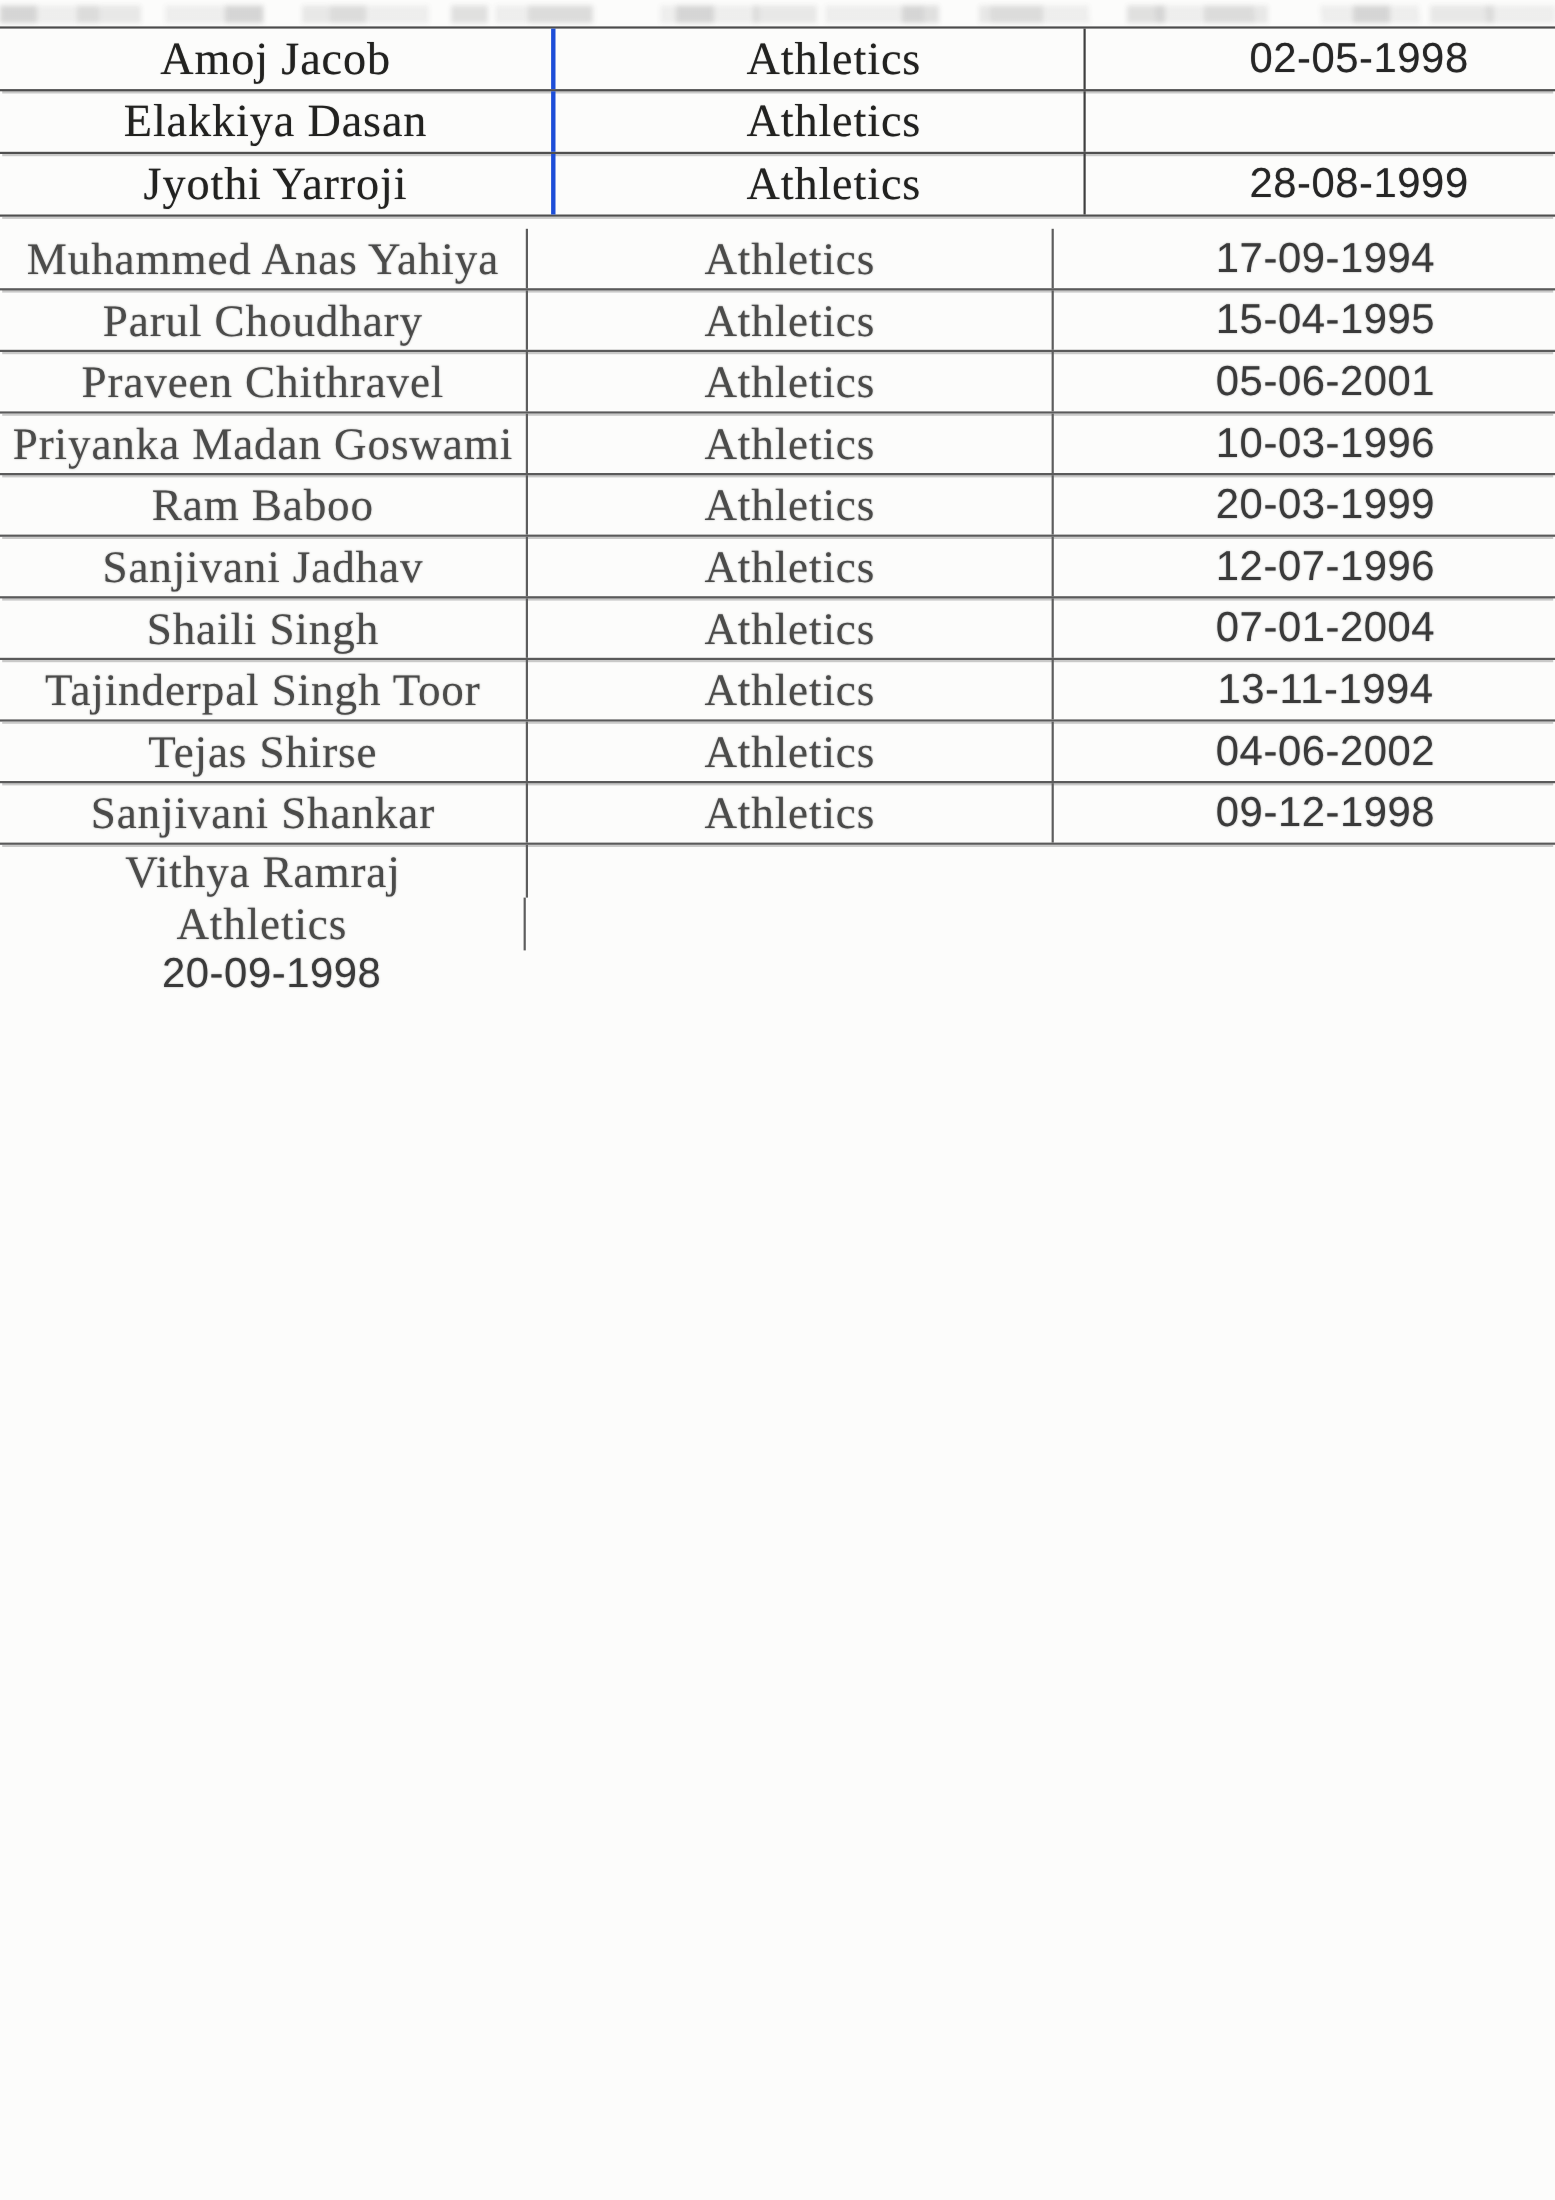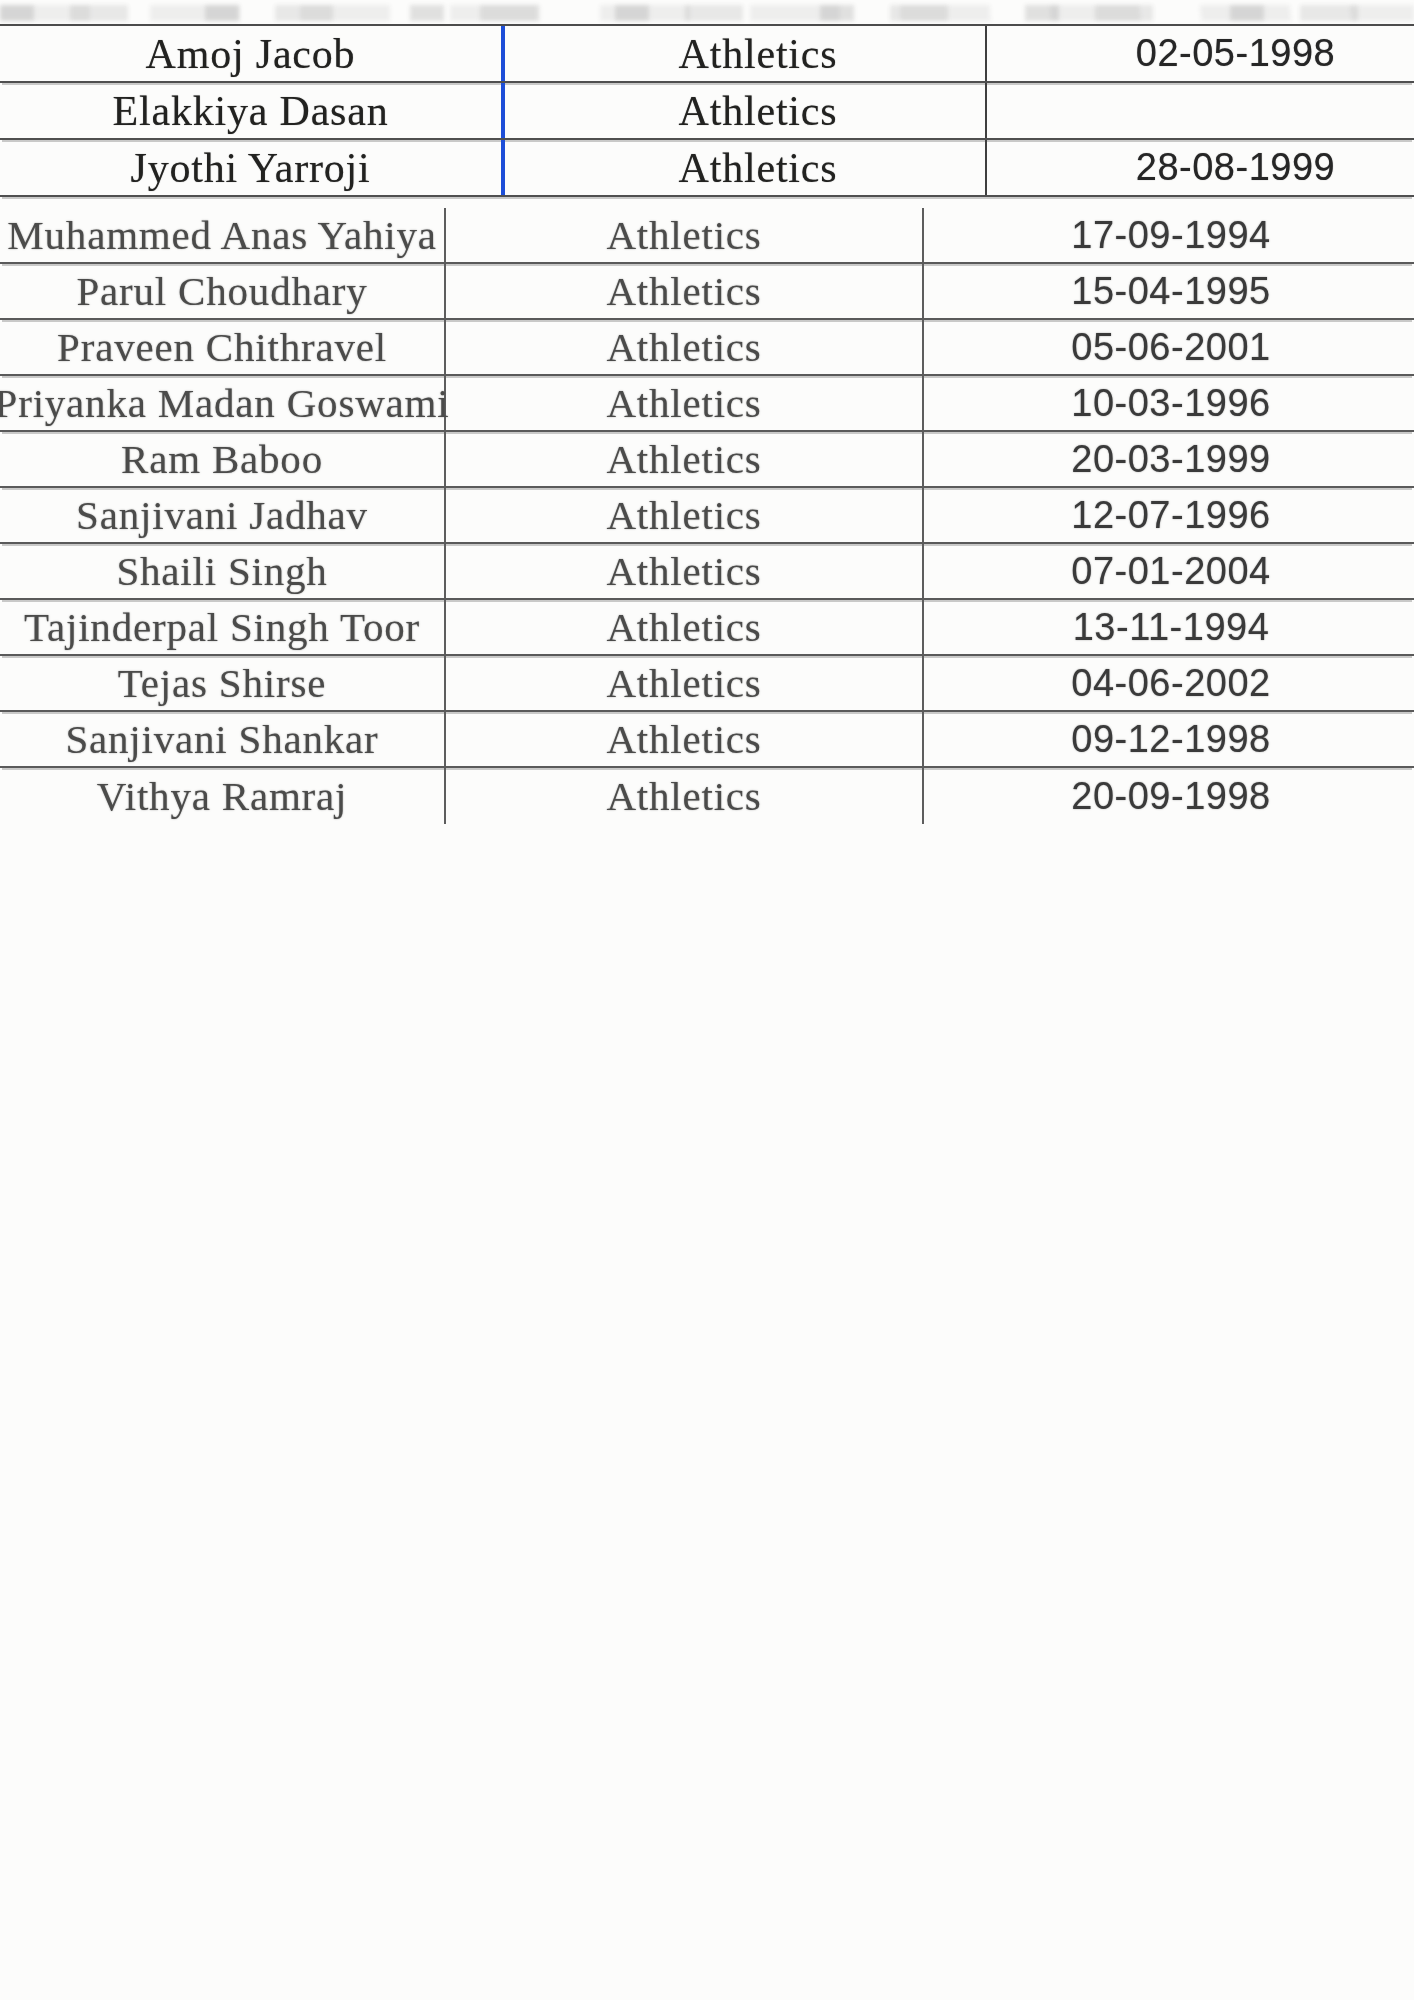--- a/index.html
+++ b/index.html
@@ -35,36 +35,36 @@
   .segment-gap { height: 11px; }
 
   .row {
     display: flex;
     height: 57px;
     box-sizing: border-box;
     border-bottom: 2px solid #4f4f4f;
     box-shadow: 0 4px 0 -2px rgba(105,105,105,0.35); 
   }
   .segment-b .row { height: 56px; border-bottom-color: #5a5a5a; }
-  .segment-b .row:last-child { border-bottom: none; box-shadow: none; }
+  .segment-b .row:last-child { border-bottom: none; box-shadow: none; flex-direction: column; }
 
   .cell {
     display: flex;
     align-items: center;
     justify-content: center;
     box-sizing: border-box;
     white-space: nowrap;
     overflow: visible;
   }
   
   .segment-a .cell-name  { width: 505px; border-right: 4px solid #1d4ed8; }
   .segment-a .cell-sport { width: 482px; border-right: 2px solid #3f3f3f; padding-left: 26px; }
   .segment-a .cell-dob   { width: 425px; padding-left: 72px; }
   
-  .segment-b .cell-name  { width: 446px; border-right: 2px solid #5d5d5d; }
+  .segment-b .cell-name  { width: 480px; border-right: 2px solid #5d5d5d; }
   .segment-b .cell-sport { width: 478px; border-right: 2px solid #5d5d5d; }
   .segment-b .cell-dob   { width: 404px; padding-left: 90px; }
 
   
   .segment-a .cell { color: #222220; font-size: 42px; letter-spacing: 0.8px;
     text-shadow: 0 0 1px rgba(40,40,40,0.55); }
   .segment-b .cell { color: #4b4b4a; font-size: 41px; letter-spacing: 0.8px;
     text-shadow: 0 0 1.6px rgba(95,95,95,0.65); }
   .cell-dob {
     font-family: "Liberation Sans", sans-serif;

